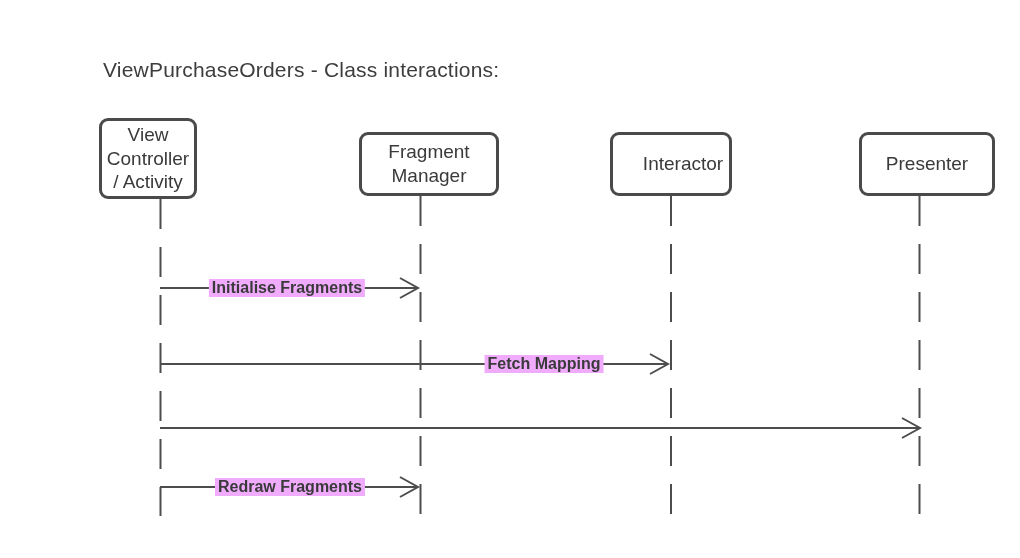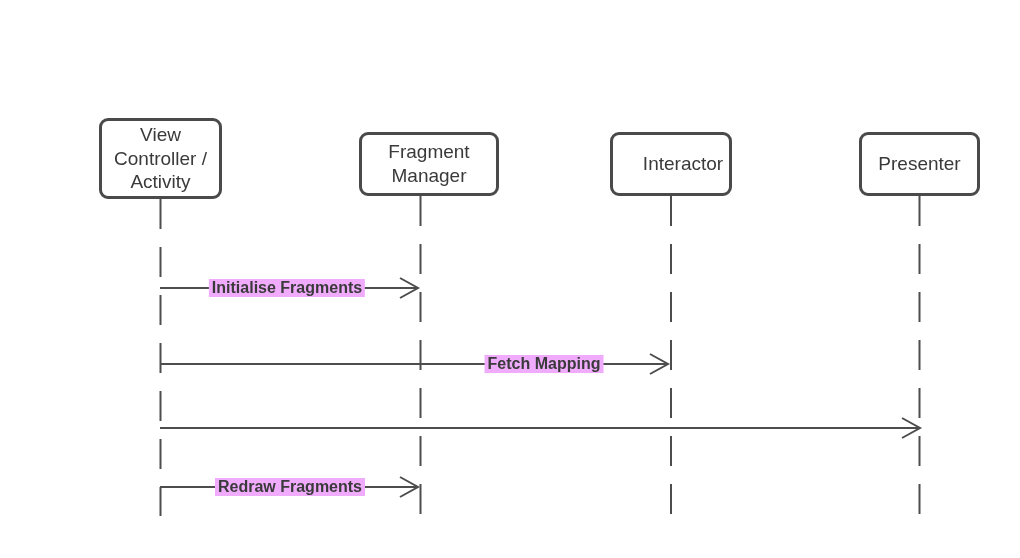--- a/index.html
+++ b/index.html
@@ -41,24 +41,24 @@
     background: #ffffff;
     display: flex;
     align-items: center;
     justify-content: center;
     text-align: center;
     color: #3a3a3a;
     font-size: 19px;
     line-height: 1.25;
     padding: 2px 4px;
   }
-  #actor-0 { left: 99px;  top: 118px; width: 123px; height: 81px; }
+  #actor-0 { left: 99px;  top: 118px; width: 98px; height: 81px; }
   #actor-1 { left: 359px; top: 132px; width: 140px; height: 64px; }
   #actor-2 { left: 610px; top: 132px; width: 122px; height: 64px; padding-left: 28px; }
-  #actor-3 { left: 859px; top: 132px; width: 121px; height: 64px; }
+  #actor-3 { left: 859px; top: 132px; width: 136px; height: 64px; }
   .msg-label {
     position: absolute;
     transform: translate(-50%, -50%);
     background: #f0abfc;
     padding: 0 3px;
     font-size: 16px;
     font-weight: bold;
     color: #3a3a3a;
     white-space: nowrap;
   }
@@ -79,20 +79,21 @@
     stroke: #4d4d4d;
     stroke-width: 2;
     fill: none;
   }
 </style>
 </head>
 <body>
 
 <div class="stage">
 
+  <div class="diagram-title">ViewPurchaseOrders - Class interactions:</div>
 
   <svg class="svg-layer" width="1020" height="558">
 
     <line class="lifeline-stroke" x1="160.5" y1="199" x2="160.5" y2="516"></line>
     <line class="lifeline-stroke" x1="420.5" y1="196" x2="420.5" y2="516"></line>
     <line class="lifeline-stroke" x1="671" y1="196" x2="671" y2="516"></line>
     <line class="lifeline-stroke" x1="919.5" y1="196" x2="919.5" y2="516"></line>
 
     <line class="msg-stroke" x1="160" y1="288" x2="417" y2="288"></line>
     <polyline class="arrowhead-stroke" points="400,278 418,288 400,298"></polyline>

